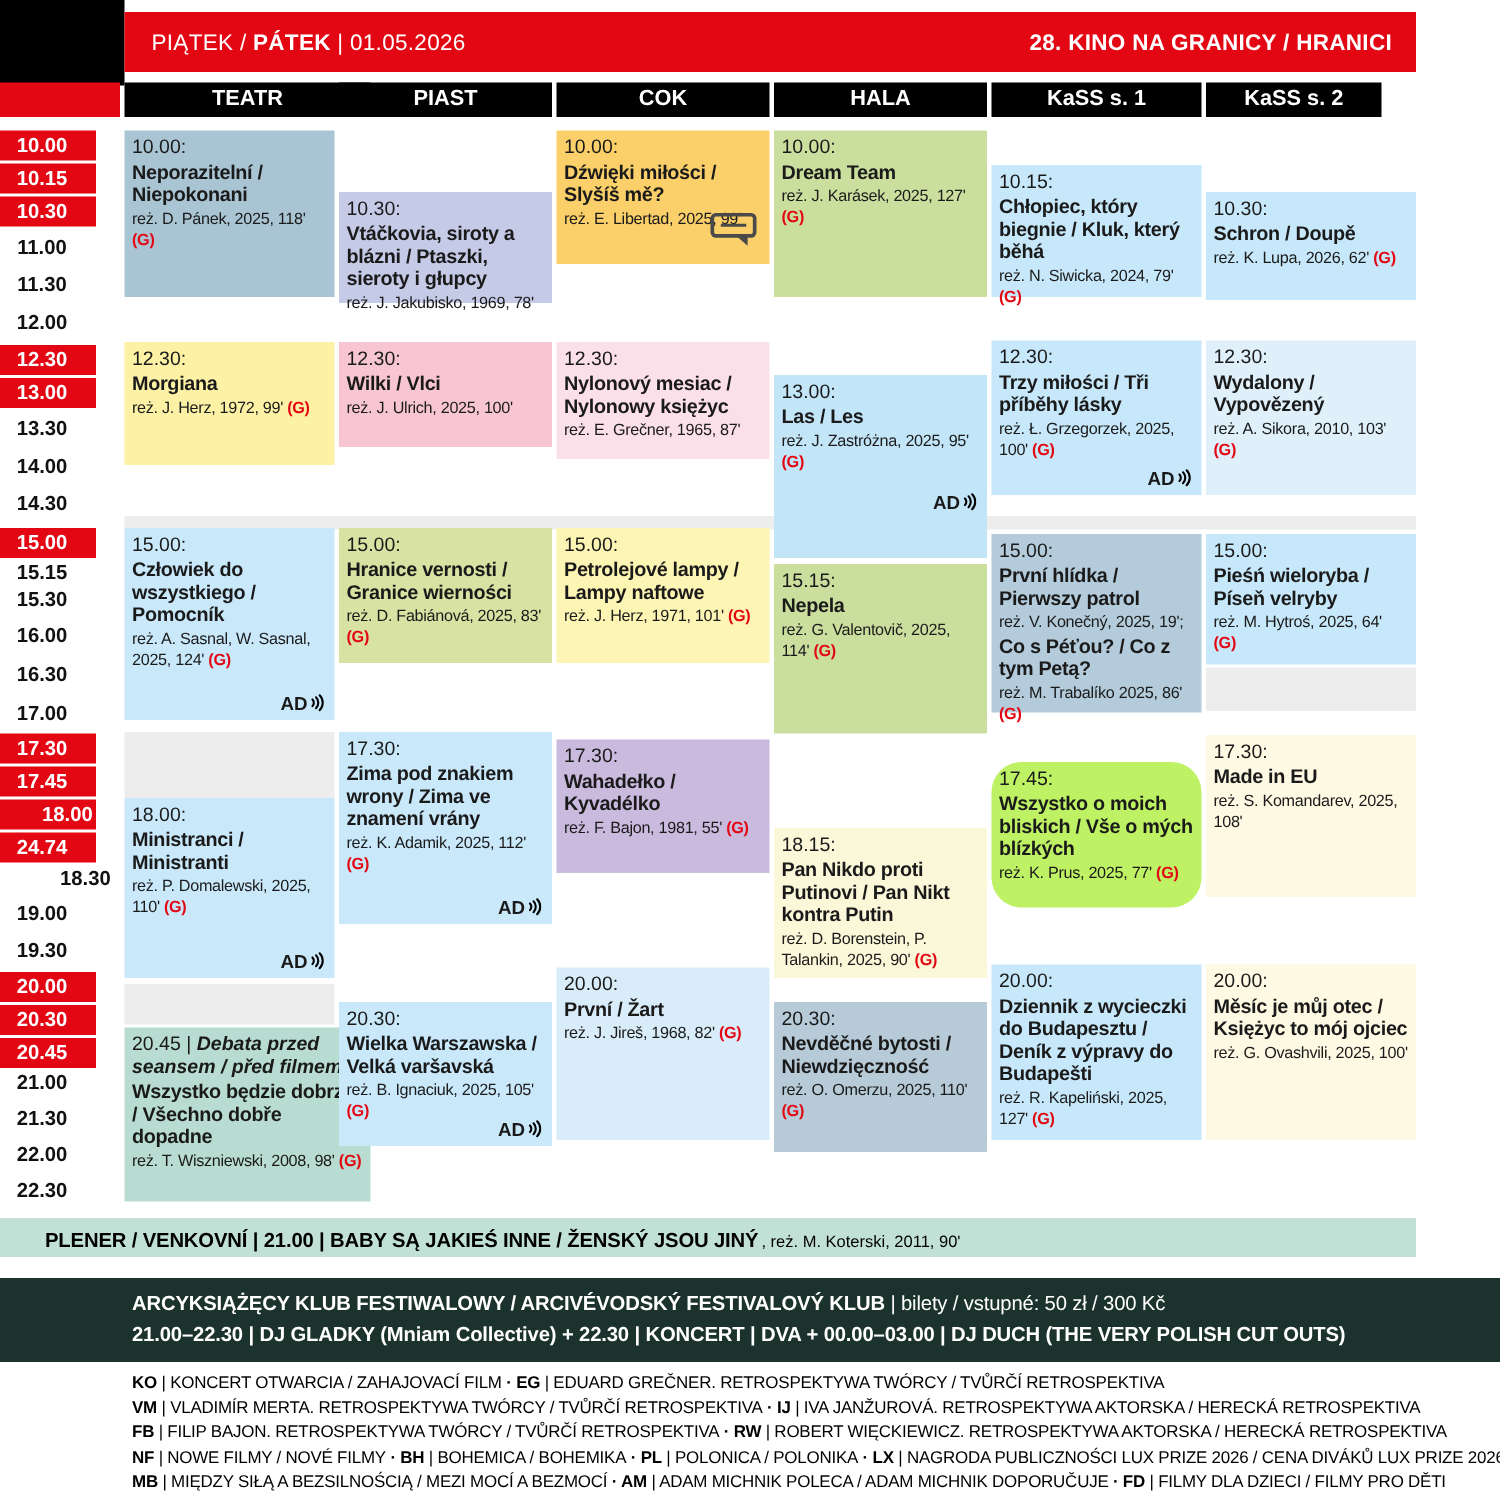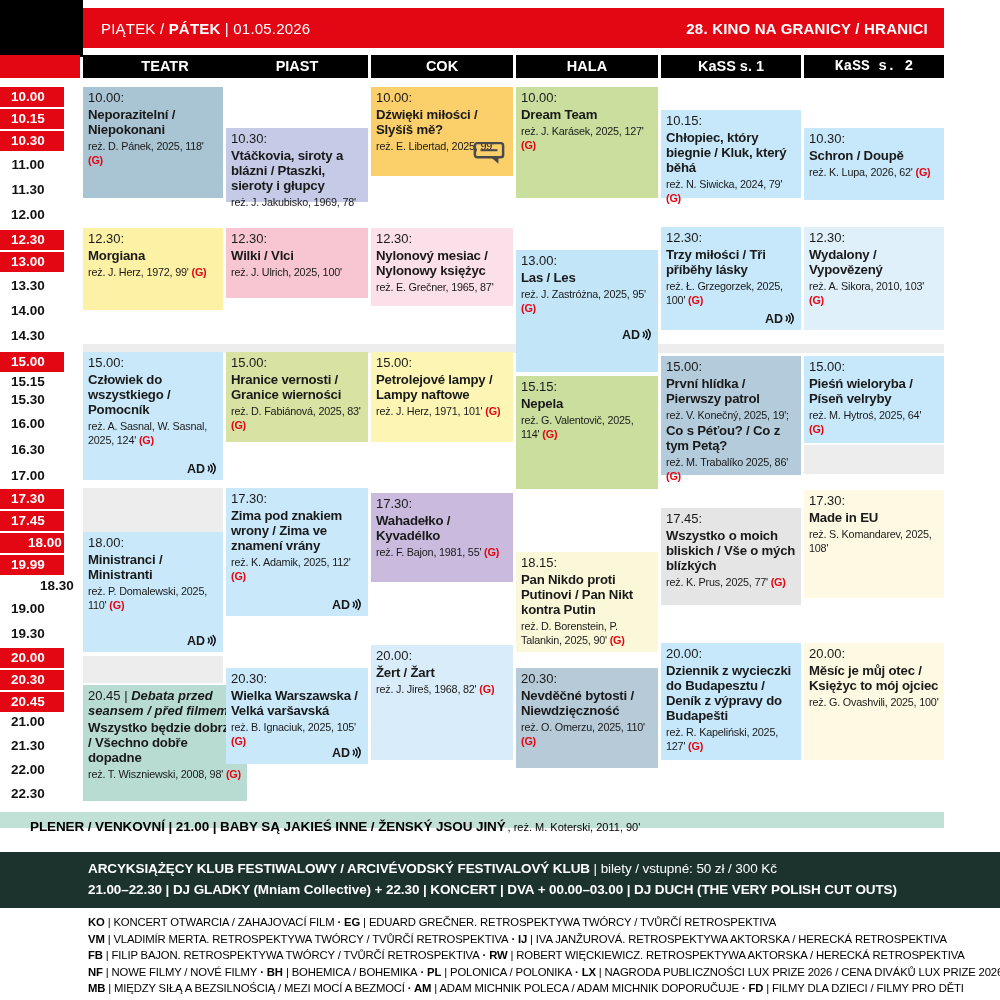--- a/index.html
+++ b/index.html
@@ -23,21 +23,21 @@
   .cell{position:absolute;box-sizing:border-box;padding:4px 5px;font-size:13px;line-height:1.14;color:#1a1a1a;}
   .cell .tm{margin-bottom:1px;}
   .cell .title{font-weight:bold;font-size:13.2px;letter-spacing:-.2px;margin-bottom:2px;}
   .cell .cr{font-size:10.8px;letter-spacing:-.2px;line-height:1.3;margin-bottom:1px;}
   .g{color:var(--red);font-weight:bold;}
   .it{font-style:italic;font-weight:bold;}
   .ad{position:absolute;right:7px;bottom:4px;font-weight:bold;font-size:12.5px;}
   .ad svg{margin-left:2px;vertical-align:-2px;}
   .ad svg path{fill:none;stroke:#000;stroke-width:1.4;stroke-linecap:round;}
   .bubble{position:absolute;right:8px;bottom:10px;line-height:0;}
-  #plener{position:absolute;left:0;top:812px;width:944px;height:16px;background:#c1e1d7;
+  #plener{position:absolute;left:0;top:812px;width:944px;height:26px;background:#c1e1d7;
           display:flex;align-items:baseline;padding:7px 0 0 30px;box-sizing:border-box;color:#000;}
   #plener .b{font-weight:bold;font-size:13.5px;letter-spacing:-.1px;}
   #plener .sm{font-size:11px;margin-left:2px;}
   #club{position:absolute;left:0;top:852px;width:1000px;height:56px;background:#1b322d;color:#fff;
         box-sizing:border-box;padding:9px 0 0 88px;font-size:13.5px;letter-spacing:-.1px;}
   #club .l{margin-bottom:6px;white-space:nowrap;}
   #club b{font-weight:bold;}
   #legend{position:absolute;left:88px;top:916px;font-size:11.3px;letter-spacing:-.15px;color:#000;}
   .lline{margin-bottom:4.5px;white-space:nowrap;}
   .lline b{font-weight:bold;}
@@ -54,21 +54,21 @@
   </div>
 
   <div class="abs" id="redleft"></div>
 
   <div id="venues">
       <div class="vseg" style="left: 83px; width: 164px;">TEATR</div>
       <div class="vseg" style="left: 226px; width: 142px;">PIAST</div>
       <div class="vseg" style="left: 371px; width: 142px;">COK</div>
       <div class="vseg" style="left: 516px; width: 142px;">HALA</div>
       <div class="vseg" style="left: 661px; width: 140px;">KaSS s. 1</div>
-      <div class="vseg" style="left: 804px; width: 140px; font-family: Liberation Mono, monospace;">KaSS s. 2</div>
+      <div class="vseg" style="left: 804px; width: 117px;">KaSS s. 2</div>
     </div>
   <div id="timescol">
       <div class="time hl" style="top: 87px;">10.00</div>
       <div class="time hl" style="top: 109px;">10.15</div>
       <div class="time hl" style="top: 131px;">10.30</div>
       <div class="time" style="top: 155px;">11.00</div>
       <div class="time" style="top: 180px;">11.30</div>
       <div class="time" style="top: 205px;">12.00</div>
       <div class="time hl" style="top: 230px;">12.30</div>
       <div class="time hl" style="top: 252px;">13.00</div>
@@ -77,21 +77,21 @@
       <div class="time" style="top: 326px;">14.30</div>
       <div class="time hl" style="top: 352px;">15.00</div>
       <div class="time" style="top: 372px;">15.15</div>
       <div class="time" style="top: 390px;">15.30</div>
       <div class="time" style="top: 414px;">16.00</div>
       <div class="time" style="top: 440px;">16.30</div>
       <div class="time" style="top: 466px;">17.00</div>
       <div class="time hl" style="top: 489px;">17.30</div>
       <div class="time hl" style="top: 511px;">17.45</div>
       <div class="time hl" style="top: 533px; padding-left: 28px;">18.00</div>
-      <div class="time hl" style="top: 555px;">19.99</div>
+      <div class="time hl" style="top: 555px;">24.74</div>
       <div class="time" style="top: 576px; padding-left: 40px;">18.30</div>
       <div class="time" style="top: 599px;">19.00</div>
       <div class="time" style="top: 624px;">19.30</div>
       <div class="time hl" style="top: 648px;">20.00</div>
       <div class="time hl" style="top: 670px;">20.30</div>
       <div class="time hl" style="top: 692px;">20.45</div>
       <div class="time" style="top: 712px;">21.00</div>
       <div class="time" style="top: 736px;">21.30</div>
       <div class="time" style="top: 760px;">22.00</div>
       <div class="time" style="top: 784px;">22.30</div>
@@ -193,21 +193,21 @@
         <div class="title">Petrolejové lampy / Lampy naftowe</div>
         <div class="cr">reż. J. Herz, 1971, 101'<span class="g"> (G)</span></div>
       </div>
       <div class="cell" style="left: 371px; top: 493px; width: 142px; height: 89px; background: rgb(201, 186, 222);">
         <div class="tm">17.30:</div>
         <div class="title">Wahadełko / Kyvadélko</div>
         <div class="cr">reż. F. Bajon, 1981, 55'<span class="g"> (G)</span></div>
       </div>
       <div class="cell" style="left: 371px; top: 645px; width: 142px; height: 115px; background: rgb(216, 237, 249);">
         <div class="tm">20.00:</div>
-        <div class="title">Žert / Žart</div>
+        <div class="title">První / Žart</div>
         <div class="cr">reż. J. Jireš, 1968, 82'<span class="g"> (G)</span></div>
       </div>
       <div class="cell" style="left: 516px; top: 87px; width: 142px; height: 111px; background: rgb(202, 223, 158);">
         <div class="tm">10.00:</div>
         <div class="title">Dream Team</div>
         <div class="cr">reż. J. Karásek, 2025, 127'<span class="g"> (G)</span></div>
       </div>
       <div class="cell" style="left: 516px; top: 250px; width: 142px; height: 122px; background: rgb(194, 229, 248);">
         <div class="tm">13.00:</div>
         <div class="title">Las / Les</div>
@@ -248,21 +248,21 @@
             <path d="M6.1 1.5 A7.1 7.1 0 0 1 6.1 11.5"></path>
           </svg></div>
       </div>
       <div class="cell" style="left: 661px; top: 356px; width: 140px; height: 119px; background: rgb(179, 203, 218);">
         <div class="tm">15.00:</div>
         <div class="title">První hlídka / Pierwszy patrol</div>
         <div class="cr">reż. V. Konečný, 2025, 19';</div>
         <div class="title">Co s Péťou? / Co z tym Petą?</div>
         <div class="cr">reż. M. Trabalíko 2025, 86'<span class="g"> (G)</span></div>
       </div>
-      <div class="cell" style="left: 661px; top: 508px; width: 140px; height: 97px; background: #e5e5e5;">
+      <div class="cell" style="left: 661px; top: 508px; width: 140px; height: 97px; background: #bef264; border-radius: 20px;">
         <div class="tm">17.45:</div>
         <div class="title">Wszystko o moich bliskich / Vše o mých blízkých</div>
         <div class="cr">reż. K. Prus, 2025, 77'<span class="g"> (G)</span></div>
       </div>
       <div class="cell" style="left: 661px; top: 643px; width: 140px; height: 117px; background: rgb(199, 232, 250);">
         <div class="tm">20.00:</div>
         <div class="title">Dziennik z wycieczki do Budapesztu / Deník z výpravy do Budapešti</div>
         <div class="cr">reż. R. Kapeliński, 2025, 127'<span class="g"> (G)</span></div>
       </div>
       <div class="cell" style="left: 804px; top: 128px; width: 140px; height: 72px; background: rgb(199, 232, 250);">

